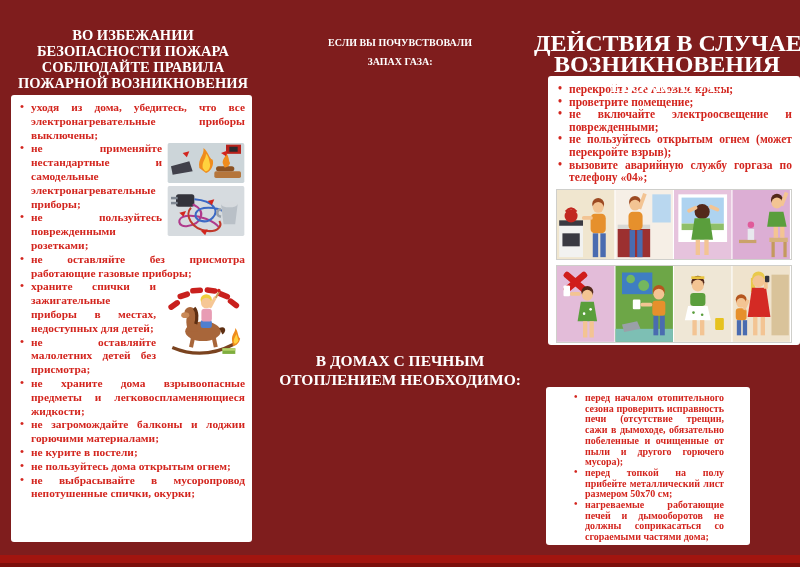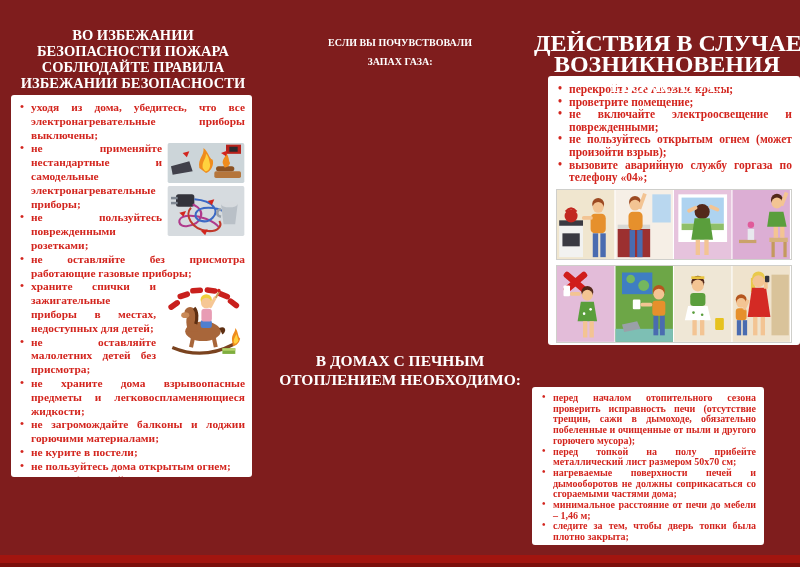--- a/index.html
+++ b/index.html
@@ -15,23 +15,23 @@
   #panel-right{left:534px;width:266px;}
 
   .ptitle{position:absolute;left:0;width:100%;text-align:center;color:#ffffff;}
   .ptitle div{white-space:nowrap;}
   #left-title{top:27px;font-size:14.5px;line-height:16px;}
   #mid-title1{top:33px;font-size:10px;line-height:19px;}
   #mid-title2{top:351px;font-size:15.5px;line-height:19px;}
   #right-title{top:33px;font-size:24px;line-height:20.5px;}
 
   .wbox{position:absolute;background:#ffffff;border-radius:3px;box-sizing:border-box;overflow:hidden;}
-  #left-box{left:11px;top:95px;width:241px;height:382px;padding:6px 7px;}
+  #left-box{left:11px;top:95px;width:241px;height:447px;padding:6px 7px;}
   #mid-box1{left:281px;top:76px;width:252px;height:269px;padding:7px 8px 5px;}
-  #mid-box2{left:265px;top:387px;width:232px;height:158px;padding:6px 8px;}
+  #mid-box2{left:279px;top:387px;width:204px;height:158px;padding:6px 26px;}
 
   .red{color:#d3251e;}
 
   .li{position:relative;padding-left:13px;text-align:justify;}
   .li::before{content:"\2022";position:absolute;left:2px;top:-1px;}
 
   #left-box .li{font-size:11.4px;line-height:13.8px;}
   #mid-box1 .li{font-size:11.5px;line-height:12.6px;}
   #mid-box2 .li{font-size:10px;line-height:10.7px;}
 
@@ -47,21 +47,21 @@
 </head>
 <body>
 
 <div id="poster">
 
   <div class="panel" id="panel-left">
     <div class="ptitle" id="left-title">
       <div>ВО ИЗБЕЖАНИИ</div>
       <div>БЕЗОПАСНОСТИ ПОЖАРА</div>
       <div>СОБЛЮДАЙТЕ ПРАВИЛА</div>
-      <div>ИЗБЕЖАНИИ БЕЗОПАСНОСТИ</div>
+      <div>ПОЖАРНОЙ ВОЗНИКНОВЕНИЯ</div>
     </div>
     <div class="wbox" id="left-box">
       <div class="li red"><span>уходя из дома, убедитесь, что все электронагревательные приборы выключены;</span></div>
       <div class="li red">
         <span class="fr imgstack">
           <svg width="78" height="40" viewBox="0 0 92 48">
             <rect width="92" height="48" rx="2" fill="#ccd5d9"></rect>
             <rect x="70" y="2" width="18" height="11" fill="#b8221c"></rect>
             <rect x="74" y="4.5" width="10" height="6" fill="#2a2a2e"></rect>
             <path d="M38,30 C36,18 44,16 43,6 C50,12 49,18 54,20 C56,26 52,34 46,36 Z" fill="#ef8c1e"></path>
@@ -140,21 +140,21 @@
 
   <div class="panel" id="panel-mid">
     <div class="ptitle" id="mid-title1">
       <div>ЕСЛИ ВЫ ПОЧУВСТВОВАЛИ</div>
       <div>ЗАПАХ ГАЗА:</div>
     </div>
     <div class="wbox" id="mid-box1">
       <div class="li red"><span>перекройте все газовые краны;</span></div>
       <div class="li red"><span>проветрите помещение;</span></div>
       <div class="li red"><span>не включайте электроосвещение и поврежденными;</span></div>
-      <div class="li red"><span>не пользуйтесь открытым огнем (может произойти взрыв);</span></div>
+      <div class="li red"><span>не пользуйтесь открытым огнем (может перекройте взрыв);</span></div>
       <div class="li red"><span>вызовите аварийную службу горгаза по телефону «04»;</span></div>
 
       <div class="strip">
         <svg viewBox="0 0 216 64">
           <rect width="53" height="64" fill="#f0e6cf"></rect>
           <rect x="2" y="30" width="22" height="32" fill="#f2f2f0"></rect>
           <rect x="2" y="28" width="22" height="5" fill="#3a3a42"></rect>
           <circle cx="13" cy="24" r="6" fill="#c22820"></circle>
           <path d="M8,20 q5,-6 10,0" stroke="#c22820" stroke-width="2" fill="none"></path>
           <rect x="5" y="40" width="16" height="12" fill="#3a3a42"></rect>
@@ -265,21 +265,21 @@
       </div>
     </div>
 
     <div class="ptitle" id="mid-title2">
       <div>В ДОМАХ С ПЕЧНЫМ</div>
       <div>ОТОПЛЕНИЕМ НЕОБХОДИМО:</div>
     </div>
     <div class="wbox" id="mid-box2">
       <div class="li red"><span>перед началом отопительного сезона проверить исправность печи (отсутствие трещин, сажи в дымоходе, обязательно побеленные и очищенные от пыли и другого горючего мусора);</span></div>
       <div class="li red"><span>перед топкой на полу прибейте металлический лист размером 50х70 см;</span></div>
-      <div class="li red"><span>нагреваемые поверхности печей и дымооборотов не должны соприкасаться со сгораемыми частями дома;</span></div>
+      <div class="li red"><span>нагреваемые работающие печей и дымооборотов не должны соприкасаться со сгораемыми частями дома;</span></div>
       <div class="li red"><span>минимальное расстояние от печи до мебели – 1,46 м;</span></div>
       <div class="li red"><span>следите за тем, чтобы дверь топки была плотно закрыта;</span></div>
     </div>
   </div>
 
   <div class="panel" id="panel-right">
     <div class="ptitle" id="right-title">
       <div>ДЕЙСТВИЯ В СЛУЧАЕ</div>
       <div>ВОЗНИКНОВЕНИЯ</div>
       <div>ПОЖАРА:</div>

